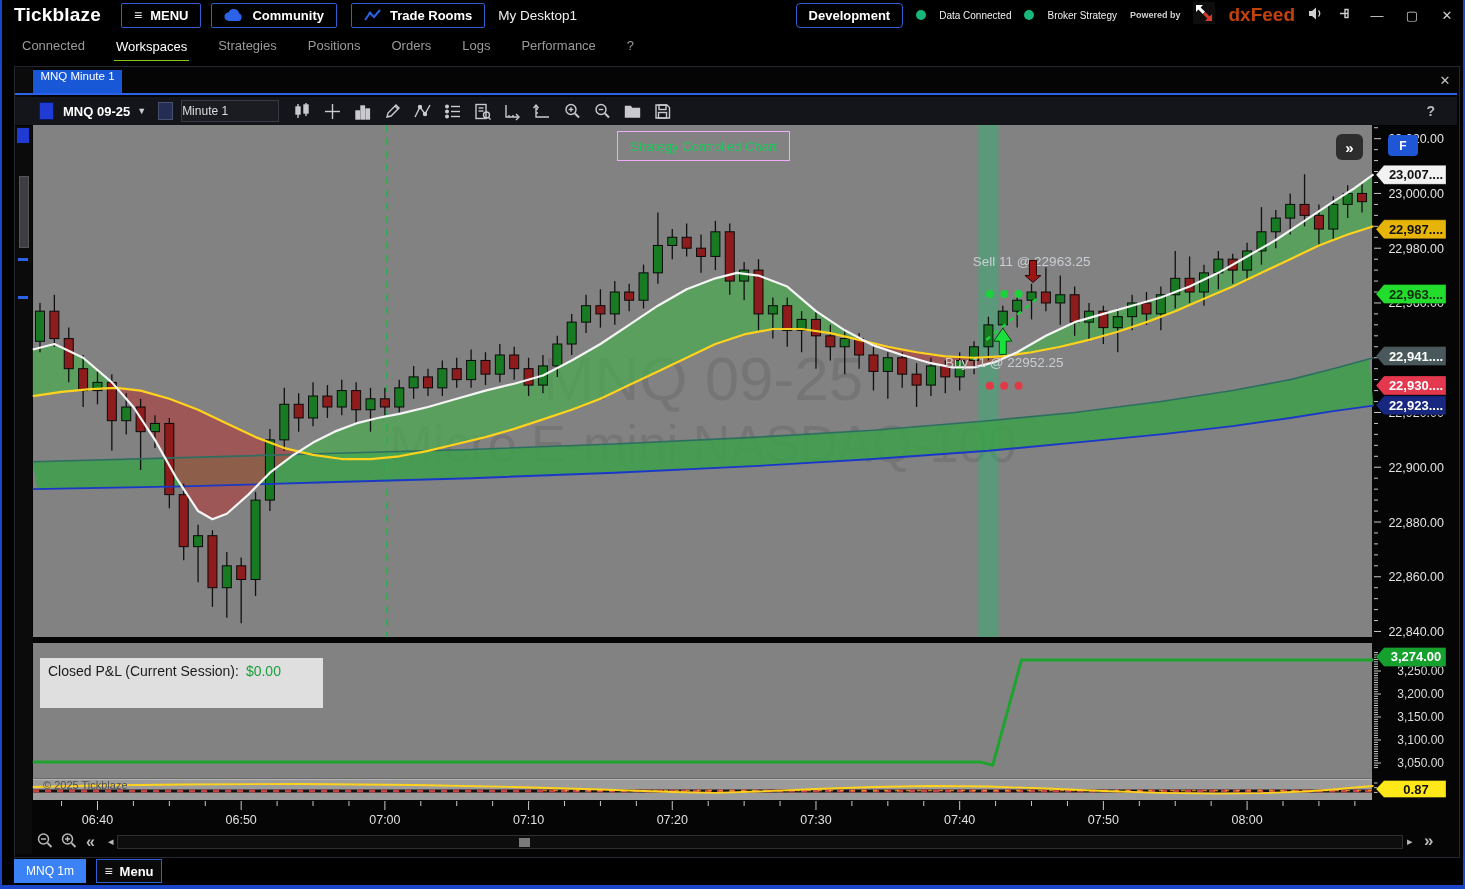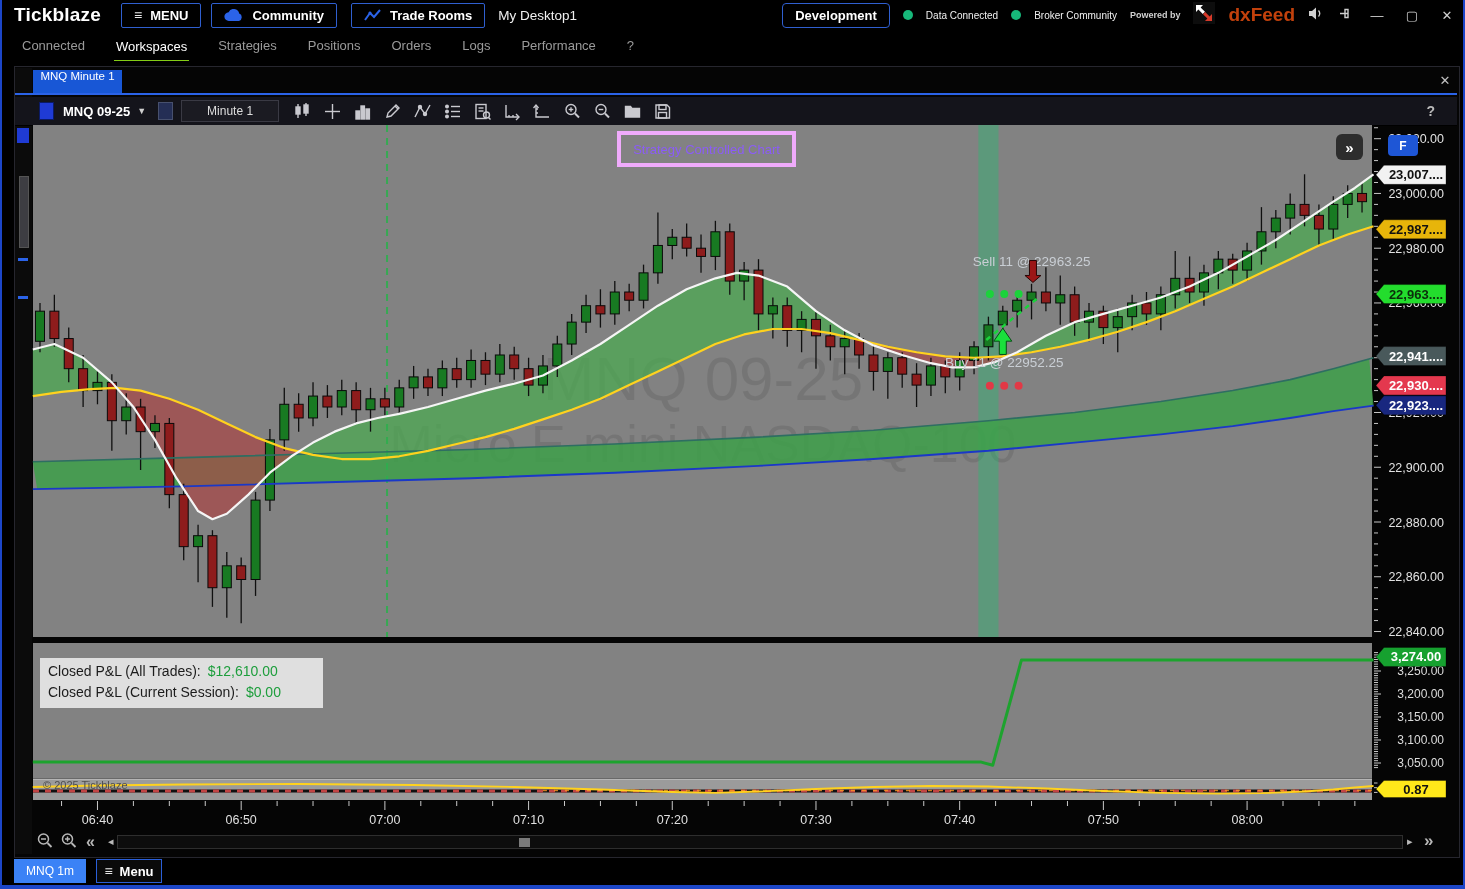--- a/index.html
+++ b/index.html
@@ -35,26 +35,26 @@
           display:flex;align-items:flex-start;justify-content:center;z-index:1}
   #tabline{left:15px;top:93px;width:1442px;height:2px;background:#2b63e8;z-index:1}
   #tabclose{left:1437px;top:73px;width:16px;height:16px;color:#c0c0c0;font-size:13px;text-align:center;line-height:16px;z-index:3}
   
   #toolbar{left:15px;top:97px;width:1442px;height:28px;background:#14141b;display:flex;align-items:center;z-index:1;border-bottom:1px solid #000}
   .swatch1{width:13px;height:16px;background:#1f3bd4;margin-left:24px;border:1px solid #0a1a66}
   .symsel{display:flex;align-items:center;gap:7px;color:#fff;font-weight:bold;font-size:13px;margin-left:9px}
   .caret{font-size:9px;color:#cfcfcf}
   .swatch2{width:13px;height:16px;background:#242e55;border:1px solid #47506e;margin-left:12px}
   .periodbox{margin-left:8px;width:96px;height:20px;border:1px solid #3a3a44;background:#1b1b22;color:#ddd;
-             font-size:12px;display:flex;align-items:center;justify-content:center}
+             font-size:12px;display:flex;align-items:center;}
   #tool-icons{display:flex;align-items:center;gap:11px;margin-left:14px}
   .ticon{width:19px;height:19px;display:flex;align-items:center;justify-content:center}
   #toolbar-help{margin-left:auto;margin-right:22px;color:#bbb;font-size:14px;font-weight:bold}
   
-  #strategy-label{left:617px;top:131px;width:171px;height:28px;border:4px solid #f0abfc;color:#8b5cf6;
+  #strategy-label{left:617px;top:131px;width:171px;height:28px;border:1px solid #f0abfc;color:#22c55e;
     font-size:13px;display:flex;align-items:center;justify-content:center;z-index:3;background:transparent}
   #pnlbox{left:40px;top:658px;width:283px;height:50px;background:rgba(228,228,228,.95);z-index:3;
     font-size:14px;color:#1c1c1c;padding:3px 8px;box-sizing:border-box;line-height:21px}
   .pnlrow span.v{color:#1d9e3c;margin-left:7px}
   #copyright{left:43px;top:779px;font-size:11px;color:#4f4f4f;z-index:3}
   #collapse-btn{left:1336px;top:134px;width:27px;height:26px;background:rgba(22,22,22,.78);border-radius:6px;
     color:#fff;font-size:15px;font-weight:bold;display:flex;align-items:center;justify-content:center;z-index:3}
   #f-btn{left:1388px;top:135px;width:30px;height:21px;background:#1e56d6;border-radius:4px;color:#fff;
     font-size:12px;font-weight:bold;display:flex;align-items:center;justify-content:center;z-index:3}
   
@@ -99,21 +99,21 @@
     </div>
     <div class="titleplain" style="margin-left:13px">My Desktop1</div>
 
     <div style="margin-left:auto;display:flex;align-items:center;gap:13px;padding-right:7px">
       <div class="tbtn" style="border-radius:4px">
         <span>Development</span>
       </div>
       <span class="statusdot"></span>
       <span class="statustxt">Data Connected</span>
       <span class="statusdot"></span>
-      <span class="statustxt">Broker Community</span>
+      <span class="statustxt">Broker Strategy</span>
       <span class="powered">Powered by</span>
       <span><svg width="22" height="22" viewBox="0 0 22 22">
             <rect x="0" y="0" width="22" height="22" fill="#0d0d0d"></rect>
             <path d="M3 3 h7 l-2.4 2.4 L12 9.8 9.8 12 5.4 7.6 3 10 Z" fill="#fff"></path>
             <path d="M19 19 h-7 l2.4-2.4 L10 12.2 12.2 10 l4.4 4.4 L19 12 Z" fill="#d63a2a"></path>
           </svg></span>
       <span class="dxfeed">dxFeed</span>
       <span><svg width="17" height="15" viewBox="0 0 17 15">
             <polygon points="1,5 4,5 8,1.5 8,13.5 4,10 1,10" fill="#cfcfcf"></polygon>
             <path d="M10.5 4.5 q2.5 3 0 6" stroke="#cfcfcf" fill="none" stroke-width="1.3"></path>
@@ -659,21 +659,20 @@
       <text x="672.28" y="824" font-size="12.5" fill="#e0e0e0" text-anchor="middle" font-family="Liberation Sans, sans-serif" font-weight="normal">07:20</text>
       <text x="815.9799999999999" y="824" font-size="12.5" fill="#e0e0e0" text-anchor="middle" font-family="Liberation Sans, sans-serif" font-weight="normal">07:30</text>
       <text x="959.68" y="824" font-size="12.5" fill="#e0e0e0" text-anchor="middle" font-family="Liberation Sans, sans-serif" font-weight="normal">07:40</text>
       <text x="1103.3799999999999" y="824" font-size="12.5" fill="#e0e0e0" text-anchor="middle" font-family="Liberation Sans, sans-serif" font-weight="normal">07:50</text>
       <text x="1247.08" y="824" font-size="12.5" fill="#e0e0e0" text-anchor="middle" font-family="Liberation Sans, sans-serif" font-weight="normal">08:00</text>
     </svg>
 
   <div id="strategy-label" class="abs">Strategy Controlled Chart</div>
 
   <div id="pnlbox" class="abs">
-    <div class="pnlrow"><span>Closed P&amp;L (All Trades):</span><span class="v">$12,610.00</span></div>
     <div class="pnlrow"><span>Closed P&amp;L (Current Session):</span><span class="v">$0.00</span></div>
   </div>
 
   <div id="copyright" class="abs">© 2025 Tickblaze</div>
   <div id="collapse-btn" class="abs">»</div>
   <div id="f-btn" class="abs">F</div>
 
   <div class="abs scrollicon" style="left:36px;top:832px"><svg width="18" height="18" viewBox="0 0 18 18">
         <circle cx="7.5" cy="7" r="5" fill="none" stroke="#b8b8b8" stroke-width="1.5"></circle>
         <line x1="5" y1="7" x2="10" y2="7" stroke="#b8b8b8" stroke-width="1.5"></line>

